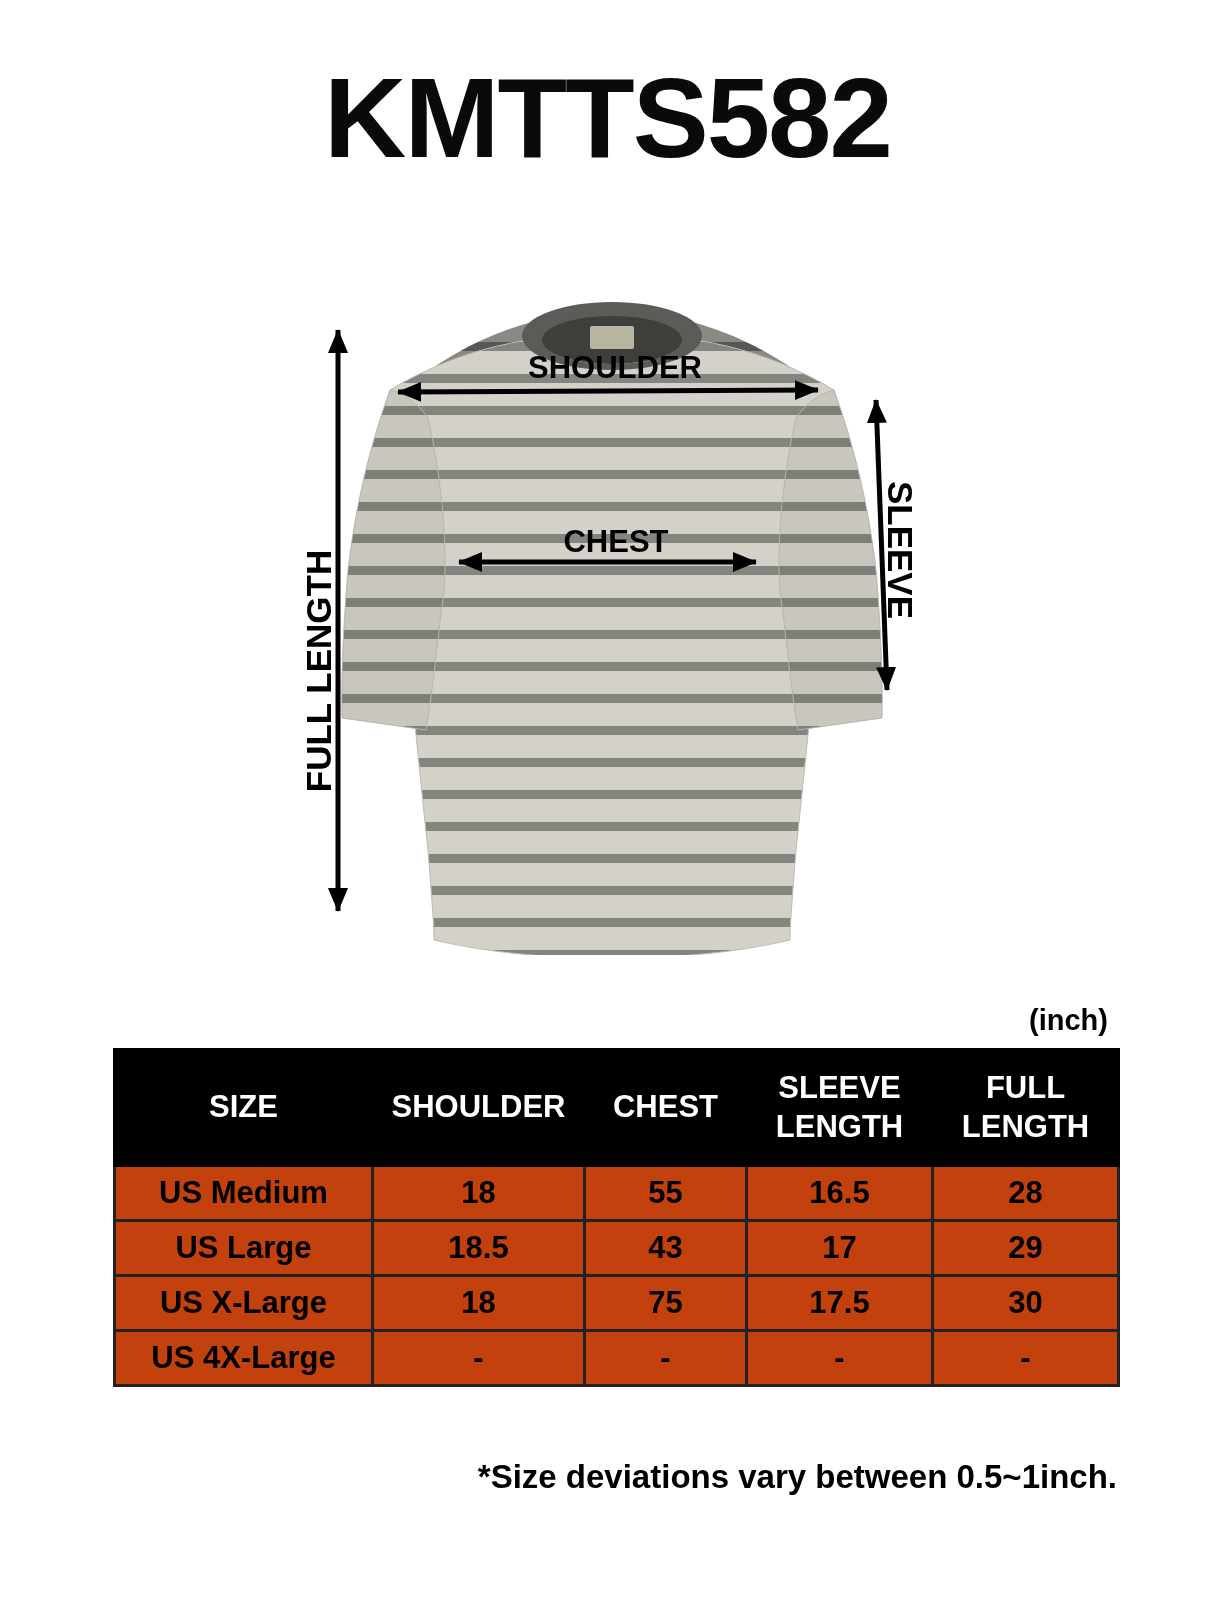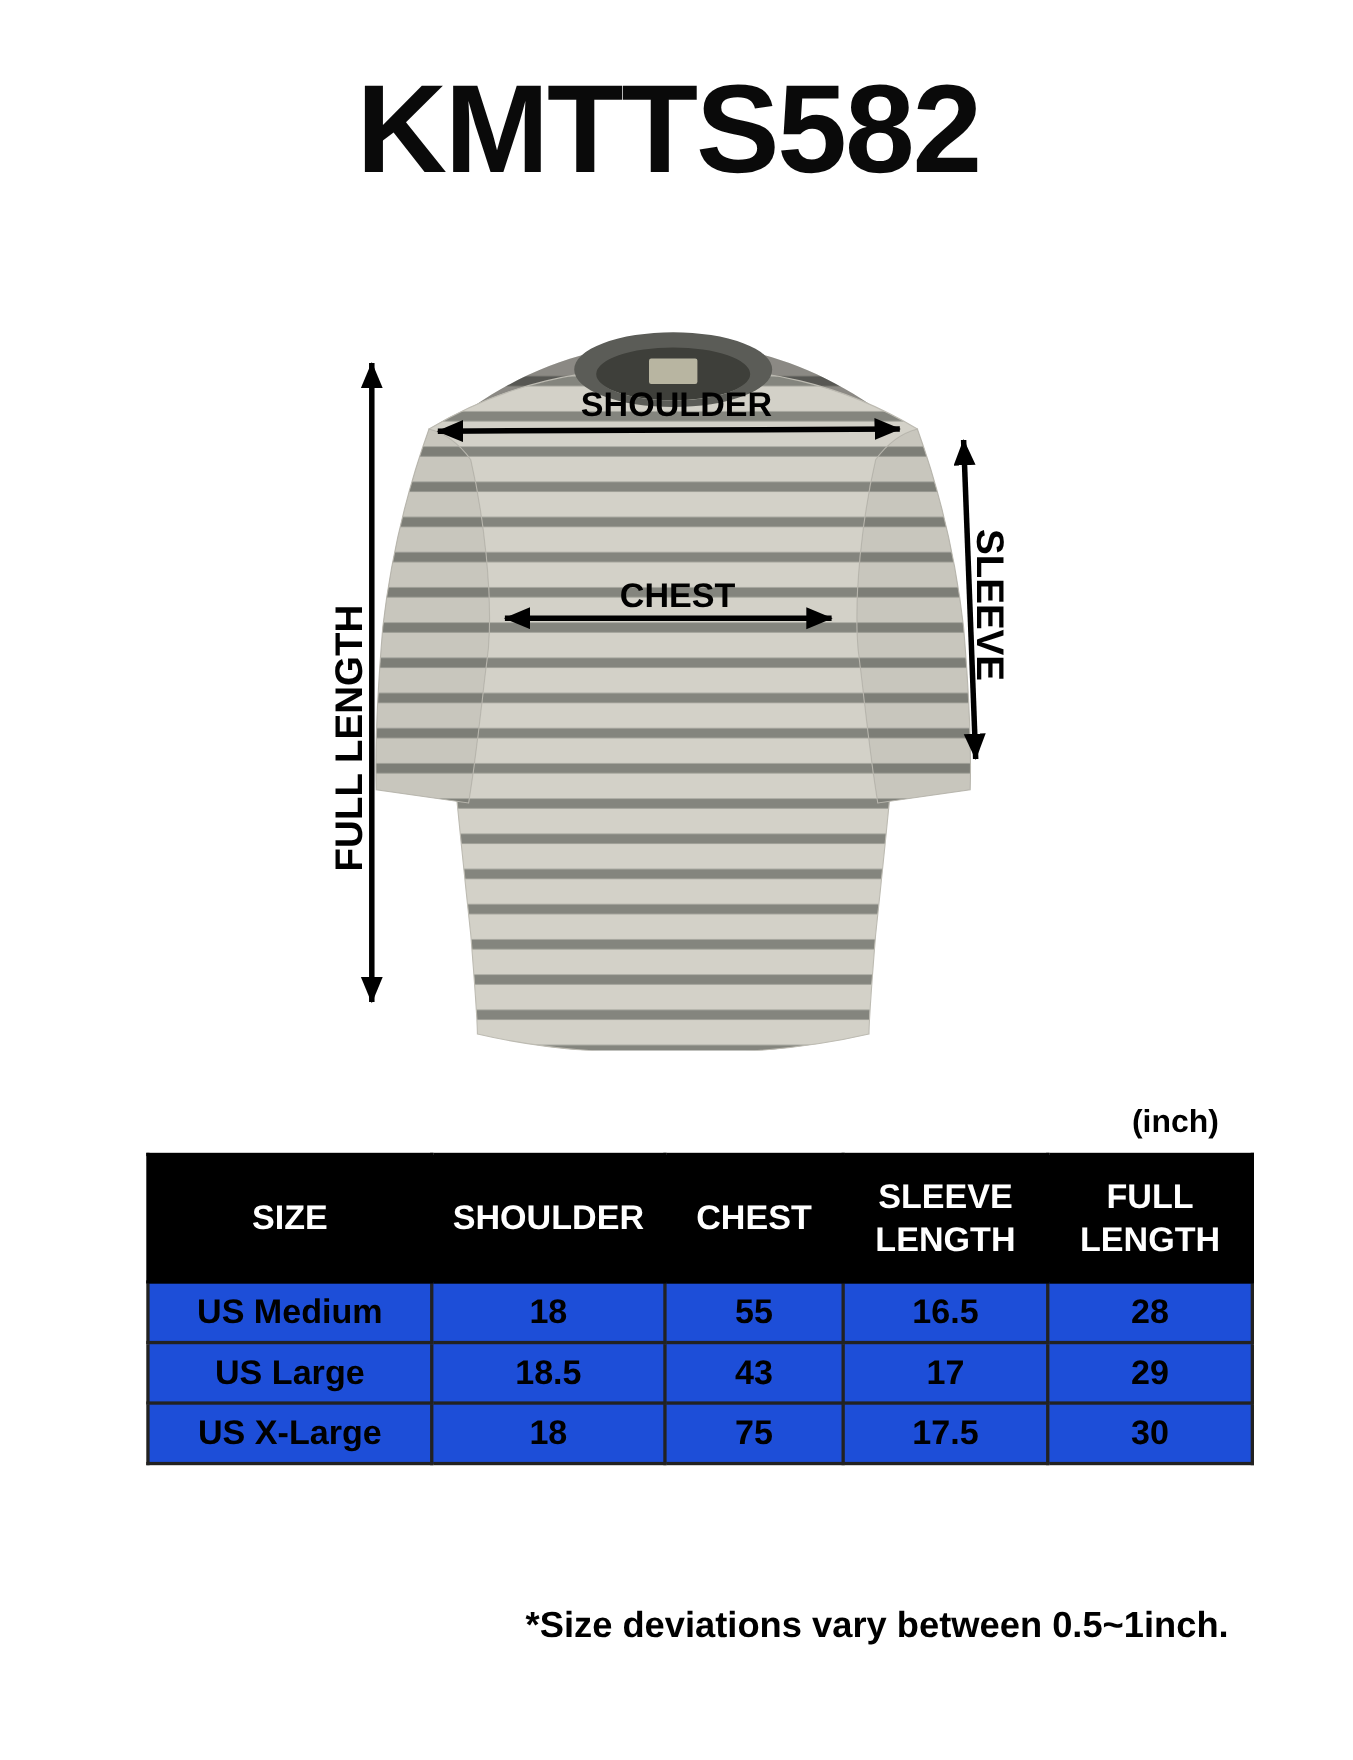--- a/index.html
+++ b/index.html
@@ -7,30 +7,30 @@
         font-family:"Liberation Sans","DejaVu Sans",sans-serif;color:#000;}
   
   #title{position:absolute;left:0;top:52px;width:1215px;text-align:center;
          font-size:114px;font-weight:bold;letter-spacing:-2px;color:#0a0a0a;}
   
   #diagram{position:absolute;left:280px;top:290px;width:660px;height:665px;}
   
   #inch{position:absolute;top:1004px;right:122px;font-size:29px;font-weight:bold;}
   
   #sizetable{position:absolute;left:113px;top:1048px;width:1004px;border-collapse:collapse;
-             table-layout:fixed;margin-left:20px;}
+             table-layout:fixed;}
   #sizetable col.c0{width:258px}
   #sizetable col.c1{width:212px}
   #sizetable col.c2{width:162px}
   #sizetable col.c3{width:186px}
   #sizetable col.c4{width:186px}
   #sizetable th{background:#000;color:#fff;height:113px;font-size:31px;font-weight:bold;
                 text-align:center;vertical-align:middle;line-height:1.25;border:3px solid #000;padding:0 6px;}
   #sizetable td{height:52px;font-size:31px;font-weight:bold;text-align:center;vertical-align:middle;
-                border:3px solid #222;background:#1d4ed8;padding:0;}
+                border:3px solid #222;background:#c2410c;padding:0;}
   
   #footnote{position:absolute;top:1458px;right:113px;font-size:33px;font-weight:bold;text-align:center;}
   svg text{font-family:"Liberation Sans","DejaVu Sans",sans-serif;}
 </style>
 </head>
 <body>
 
 <div id="page">
 
   <div id="title">KMTTS582</div>
@@ -128,18 +128,25 @@
         <td>17</td>
         <td>29</td>
       </tr>
       <tr>
         <td>US X-Large</td>
         <td>18</td>
         <td>75</td>
         <td>17.5</td>
         <td>30</td>
       </tr>
+      <tr>
+        <td>US 4X-Large</td>
+        <td>-</td>
+        <td>-</td>
+        <td>-</td>
+        <td>-</td>
+      </tr>
     </tbody>
   </table>
 
   <div id="footnote">*Size deviations vary between 0.5~1inch.</div>
 
 </div>
 
 </body></html>

